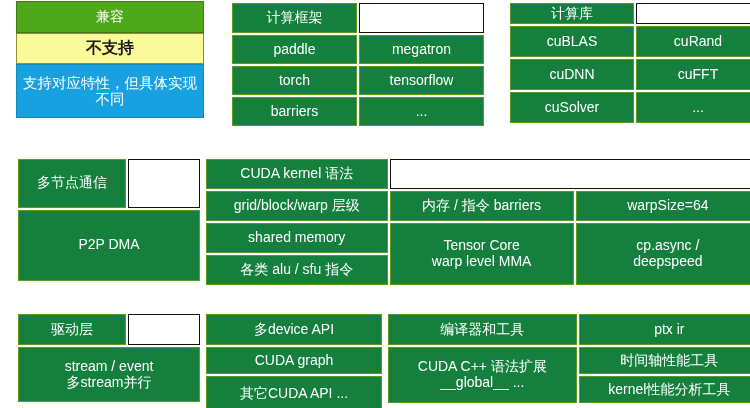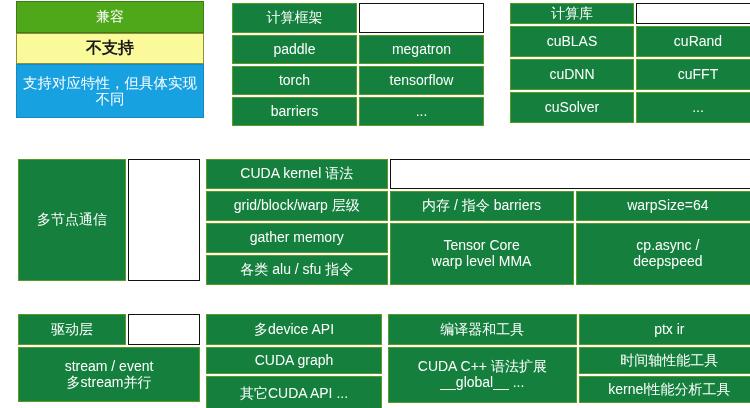--- a/index.html
+++ b/index.html
@@ -108,38 +108,43 @@
     </table>
 </div>
 
 <div class="grp" style="left:2px;top:157px;width:186px;height:126px;">
   <table class="g">
     <tbody>
         <tr>
       <td class="hdr" style="height:30px;width:60%">多节点通信</td>
       <td class="hdr blank"></td>
     </tr>
+    <tr>
+      <td colspan="2" style="height:44px">
+        <span>P2P DMA</span>
+      </td>
+    </tr>
   </tbody>
     </table>
 </div>
 
 <div class="grp" style="left:190px;top:157px;width:558px;height:126px;">
   <table class="g">
     <tbody>
         <tr>
       <td class="hdr" style="height:30px;width:33%">CUDA kernel 语法</td>
       <td class="hdr blank" colspan="2"></td>
     </tr>
     <tr>
       <td style="height:30px">grid/block/warp 层级</td>
       <td style="width:24%">内存 / 指令 barriers</td>
       <td class="blue" style="width:33%">warpSize=64</td>
     </tr>
     <tr>
-      <td style="height:30px">gather memory</td>
+      <td style="height:30px">shared memory</td>
       <td class="blue" rowspan="2">
         <div>Tensor Core</div>
         <div>warp level MMA</div>
       </td>
       <td class="blue" rowspan="2">
         <div>cp.async /</div>
         <div>deepspeed</div>
       </td>
     </tr>
     <tr>

